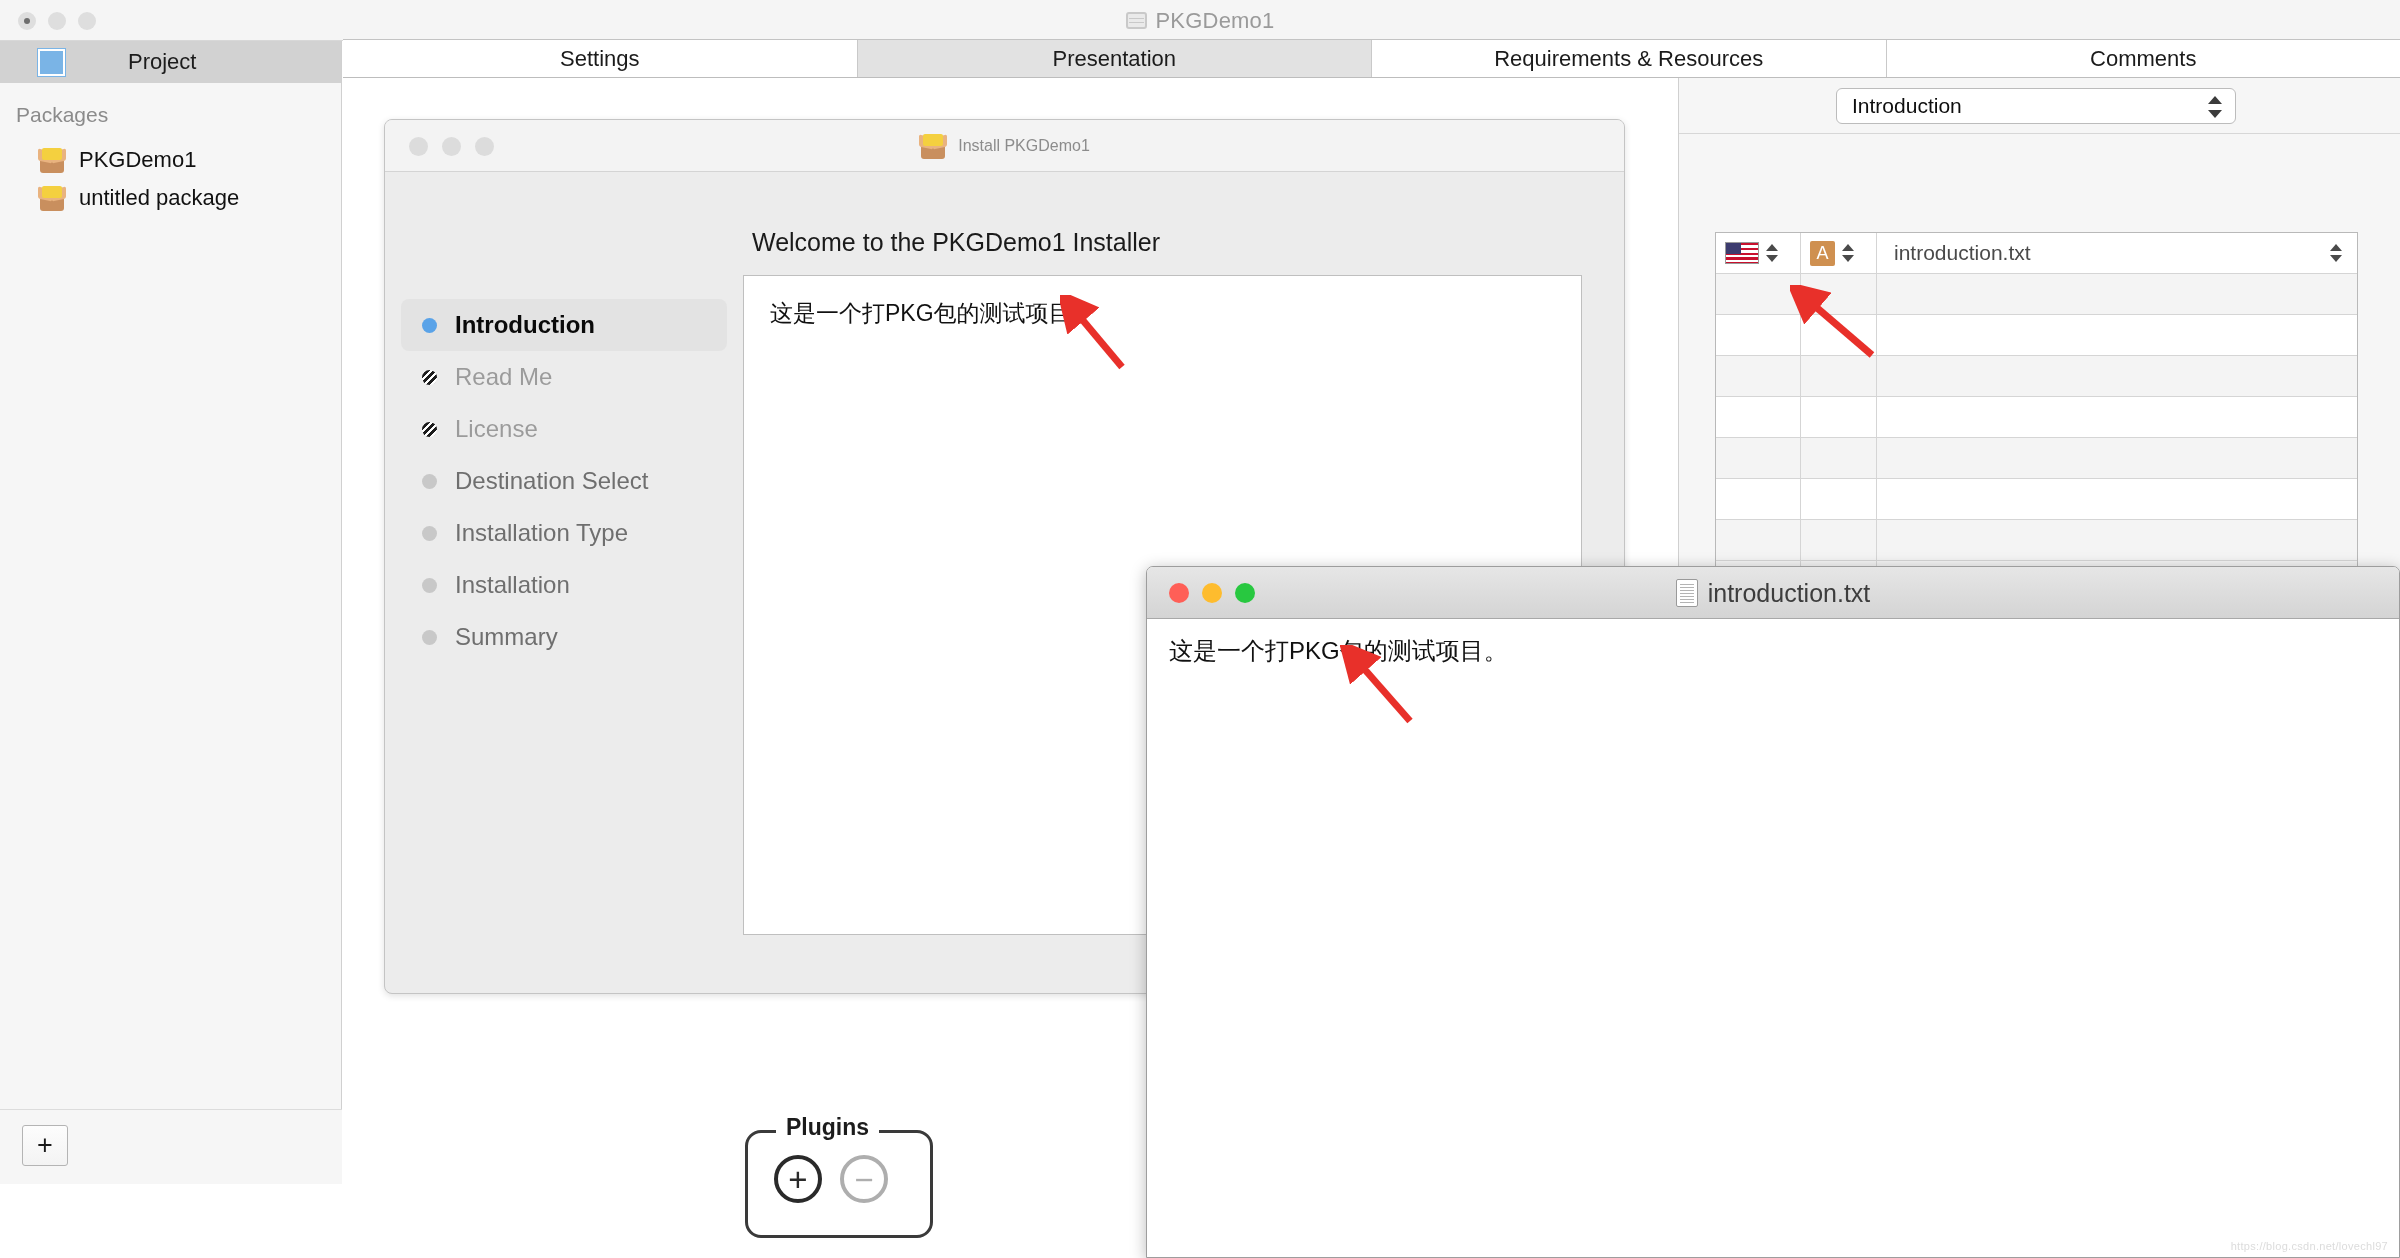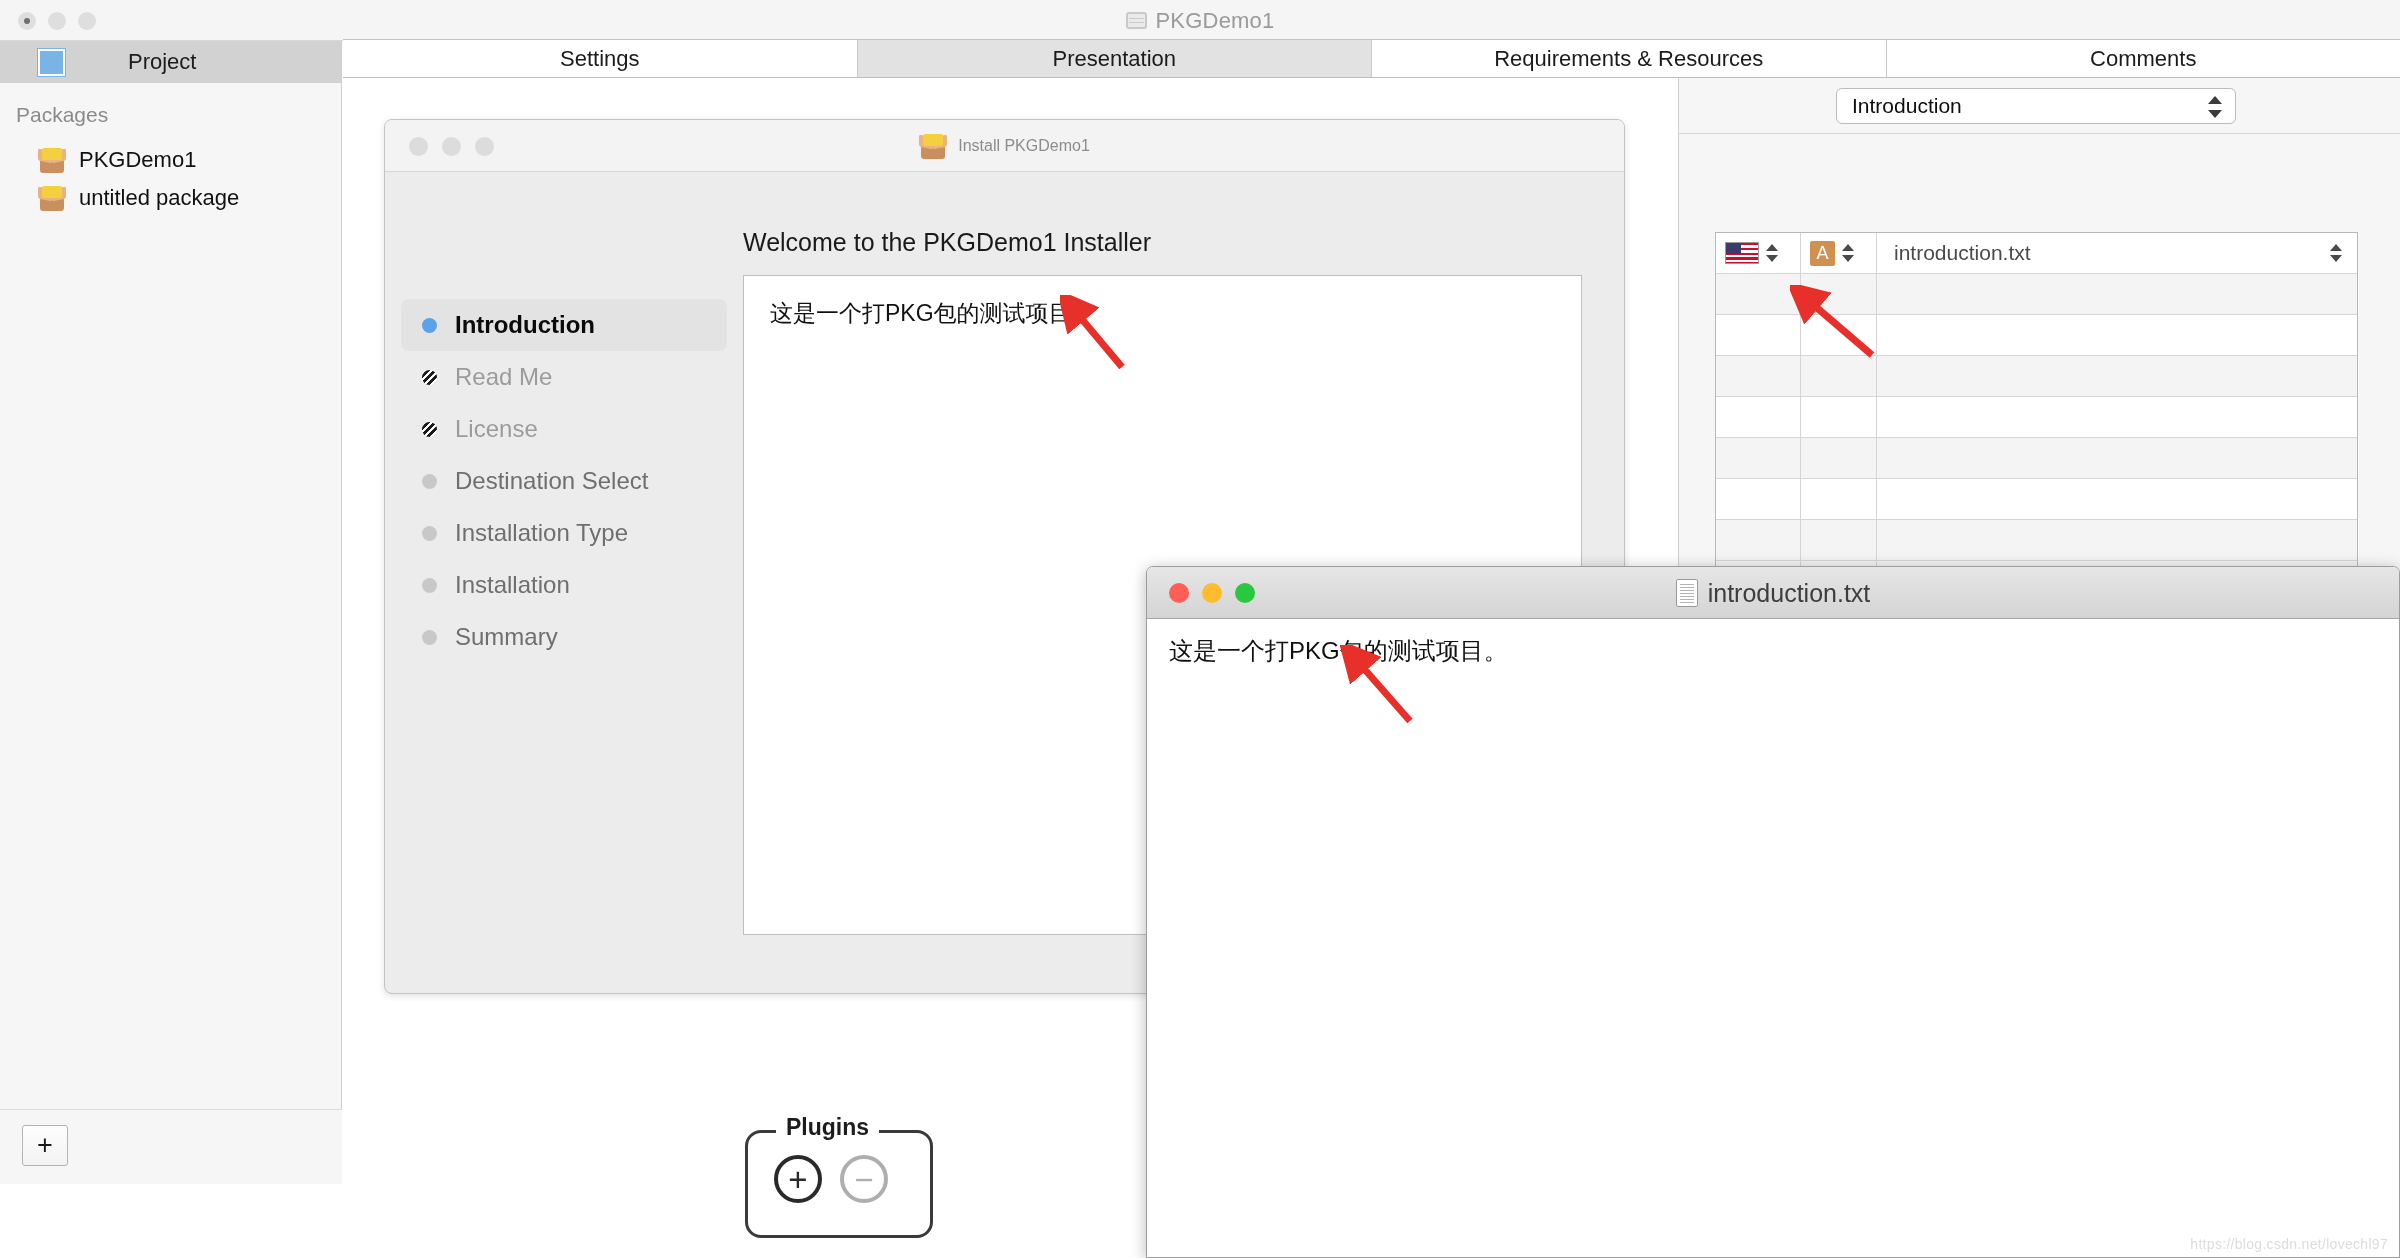--- a/index.html
+++ b/index.html
@@ -135,21 +135,21 @@
   .dot.blue { background: #5aa3e8; }
   .dot.hatch {
     background: repeating-linear-gradient(-45deg,#1c1c1c 0 3px,#ffffff 3px 5px);
   }
   .step.disabled .lbl {
     color: #9b9b9b;
     background: repeating-linear-gradient(-50deg,#ffffff 0 2px,transparent 2px 5px);
     -webkit-background-clip: text; background-clip: text;
   }
   .inst-right { flex: 1; padding: 56px 42px 0 0; }
-  .welcome { font-size: 25px; color: #1a1a1a; margin-bottom: 18px; }
+  .welcome { font-size: 25px; color: #1a1a1a; margin-bottom: 18px; margin-left: 9px; }
   .readme-box {
     height: 660px; background: #ffffff; border: 1px solid #bfbfbf;
     padding: 22px 26px; font-size: 23px; color: #111;
   }
 
   
   .plugins {
     position: absolute; left: 402px; top: 1052px; width: 188px; height: 108px;
     border: 3px solid #3a3a3a; border-radius: 16px;
   }
@@ -243,21 +243,21 @@
     content:""; position:absolute; left:3px; top:4px; right:3px; height:1px;
     background:#b4b4b4;
     box-shadow:0 3px 0 #b4b4b4,0 6px 0 #b4b4b4,0 9px 0 #b4b4b4,0 12px 0 #b4b4b4,0 15px 0 #b4b4b4,0 18px 0 #b4b4b4;
   }
   .txt-body { padding: 16px 22px; font-size: 24px; color: #111; }
 
   
   .arrow { position: absolute; pointer-events: none; }
   .watermark {
     position: absolute; right: 12px; bottom: 6px;
-    font-size: 14px; color: #dcdcdc; letter-spacing: .3px;
+    font-size: 11px; color: #dcdcdc; letter-spacing: .3px;
   }
 </style>
 </head>
 <body>
 
 <div id="root">
 
   <div class="win-titlebar">
     <div class="traffic" style="left:18px;">
       <div class="tl active-dot"></div>

